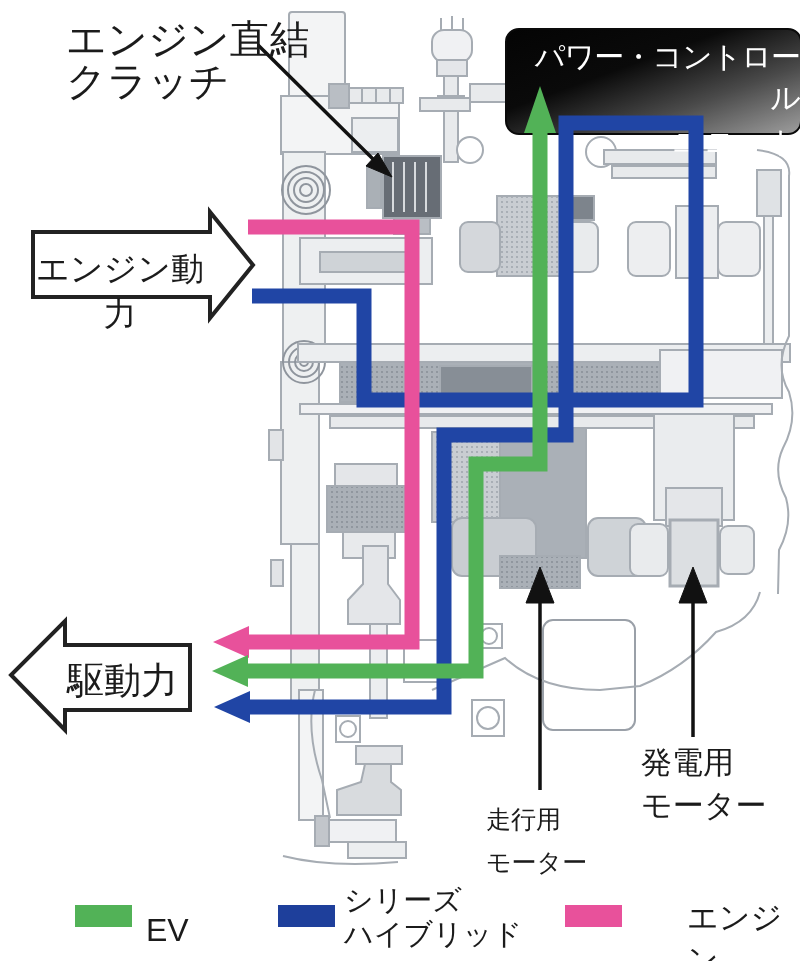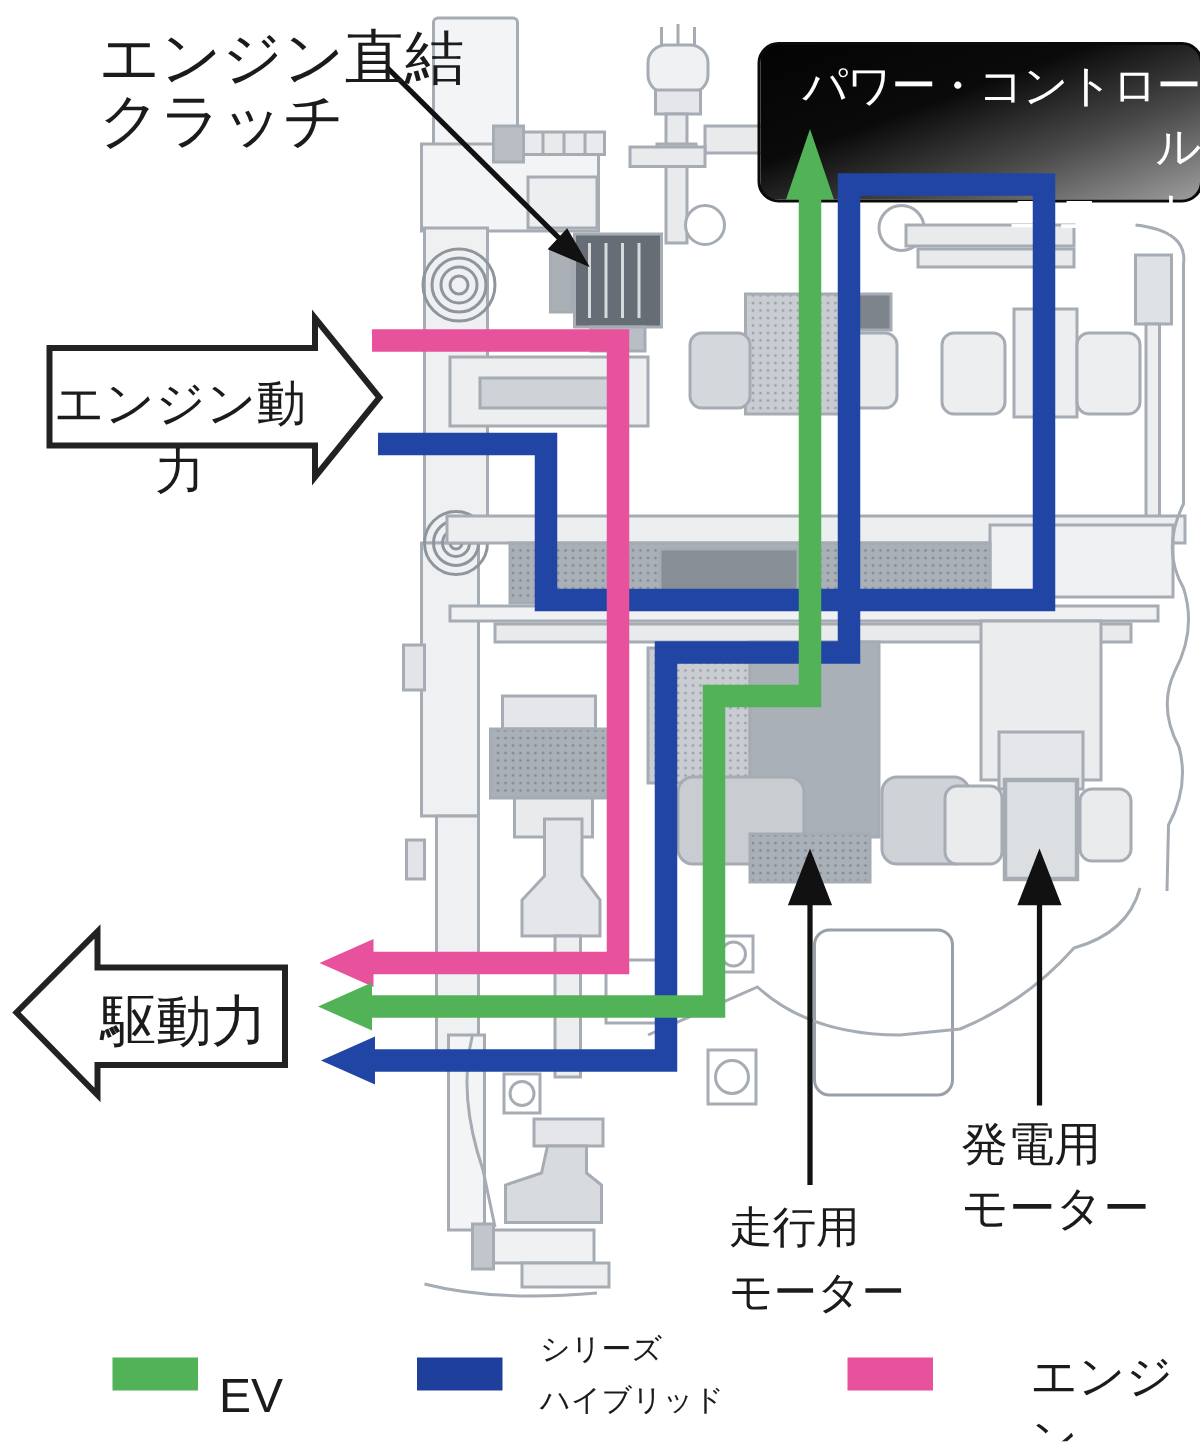--- a/index.html
+++ b/index.html
@@ -11,27 +11,27 @@
            border-radius:14px;border:2px solid #0a0a0a;box-sizing:border-box;
            background:linear-gradient(160deg,#040404 0%,#0a0a0a 38%,#4a4a4a 68%,#9d9d9d 100%);
            color:#fff;text-align:right;}
   #pcu-box .l1{font-size:30px;margin-top:7px;letter-spacing:-1px;}
   #pcu-box .l2{font-size:30px;margin-top:3px;letter-spacing:1px;}
   #flow-layer{z-index:2;pointer-events:none;}
   .callout{position:absolute;z-index:3;}
   #clutch-label{left:66px;top:18px;font-size:40px;line-height:42px;}
   #engine-power-label{left:28px;top:247px;width:184px;text-align:center;font-size:33px;}
   #drive-force-label{left:64px;top:656px;width:114px;text-align:right;font-size:37px;}
-  #traction-motor-label{left:486px;top:798px;font-size:29px;line-height:43px;}
+  #traction-motor-label{left:486px;top:798px;font-size:25px;line-height:43px;}
   #generator-motor-label{left:641px;top:741px;font-size:31px;line-height:43px;}
   .swatch{position:absolute;width:57px;height:22px;z-index:3;}
   #legend-ev-swatch{left:75px;top:905px;}
   #legend-ev-label{left:146px;top:912px;font-size:32px;}
   #legend-sh-swatch{left:278px;top:905px;}
-  #legend-sh-label{left:360px;top:883px;font-size:20px;line-height:34px;font-family:Liberation Serif, serif;}
+  #legend-sh-label{left:344px;top:883px;font-size:29px;line-height:34px;font-family:Liberation Serif, serif;}
   #legend-engine-swatch{left:565px;top:905px;}
   #legend-engine-label{left:640px;top:897px;font-size:31px;margin-left:47px;}
 </style>
 </head>
 <body>
 
 <div class="stage">
 
   <svg id="bg-layer" width="800" height="961" viewBox="0 0 800 961">
     <defs>

